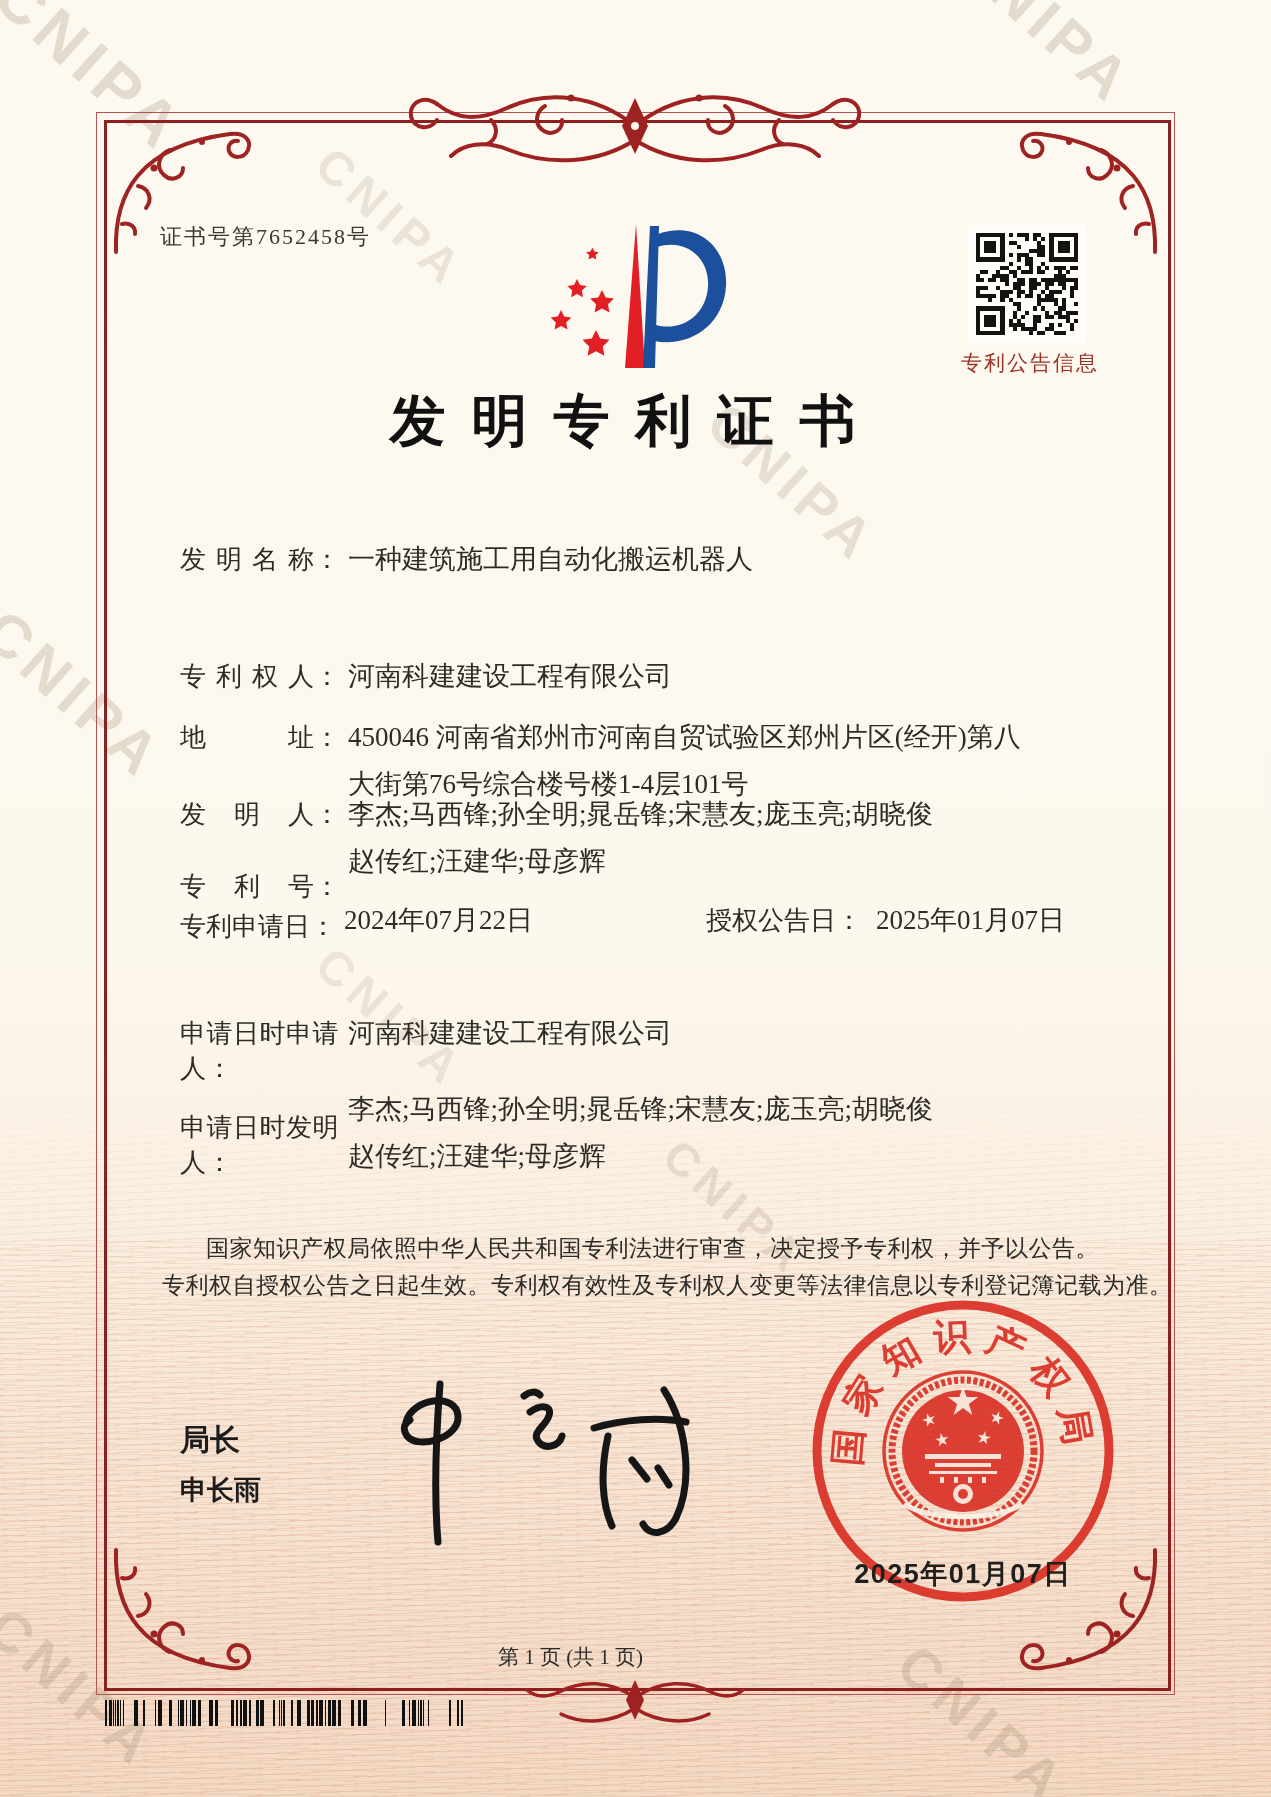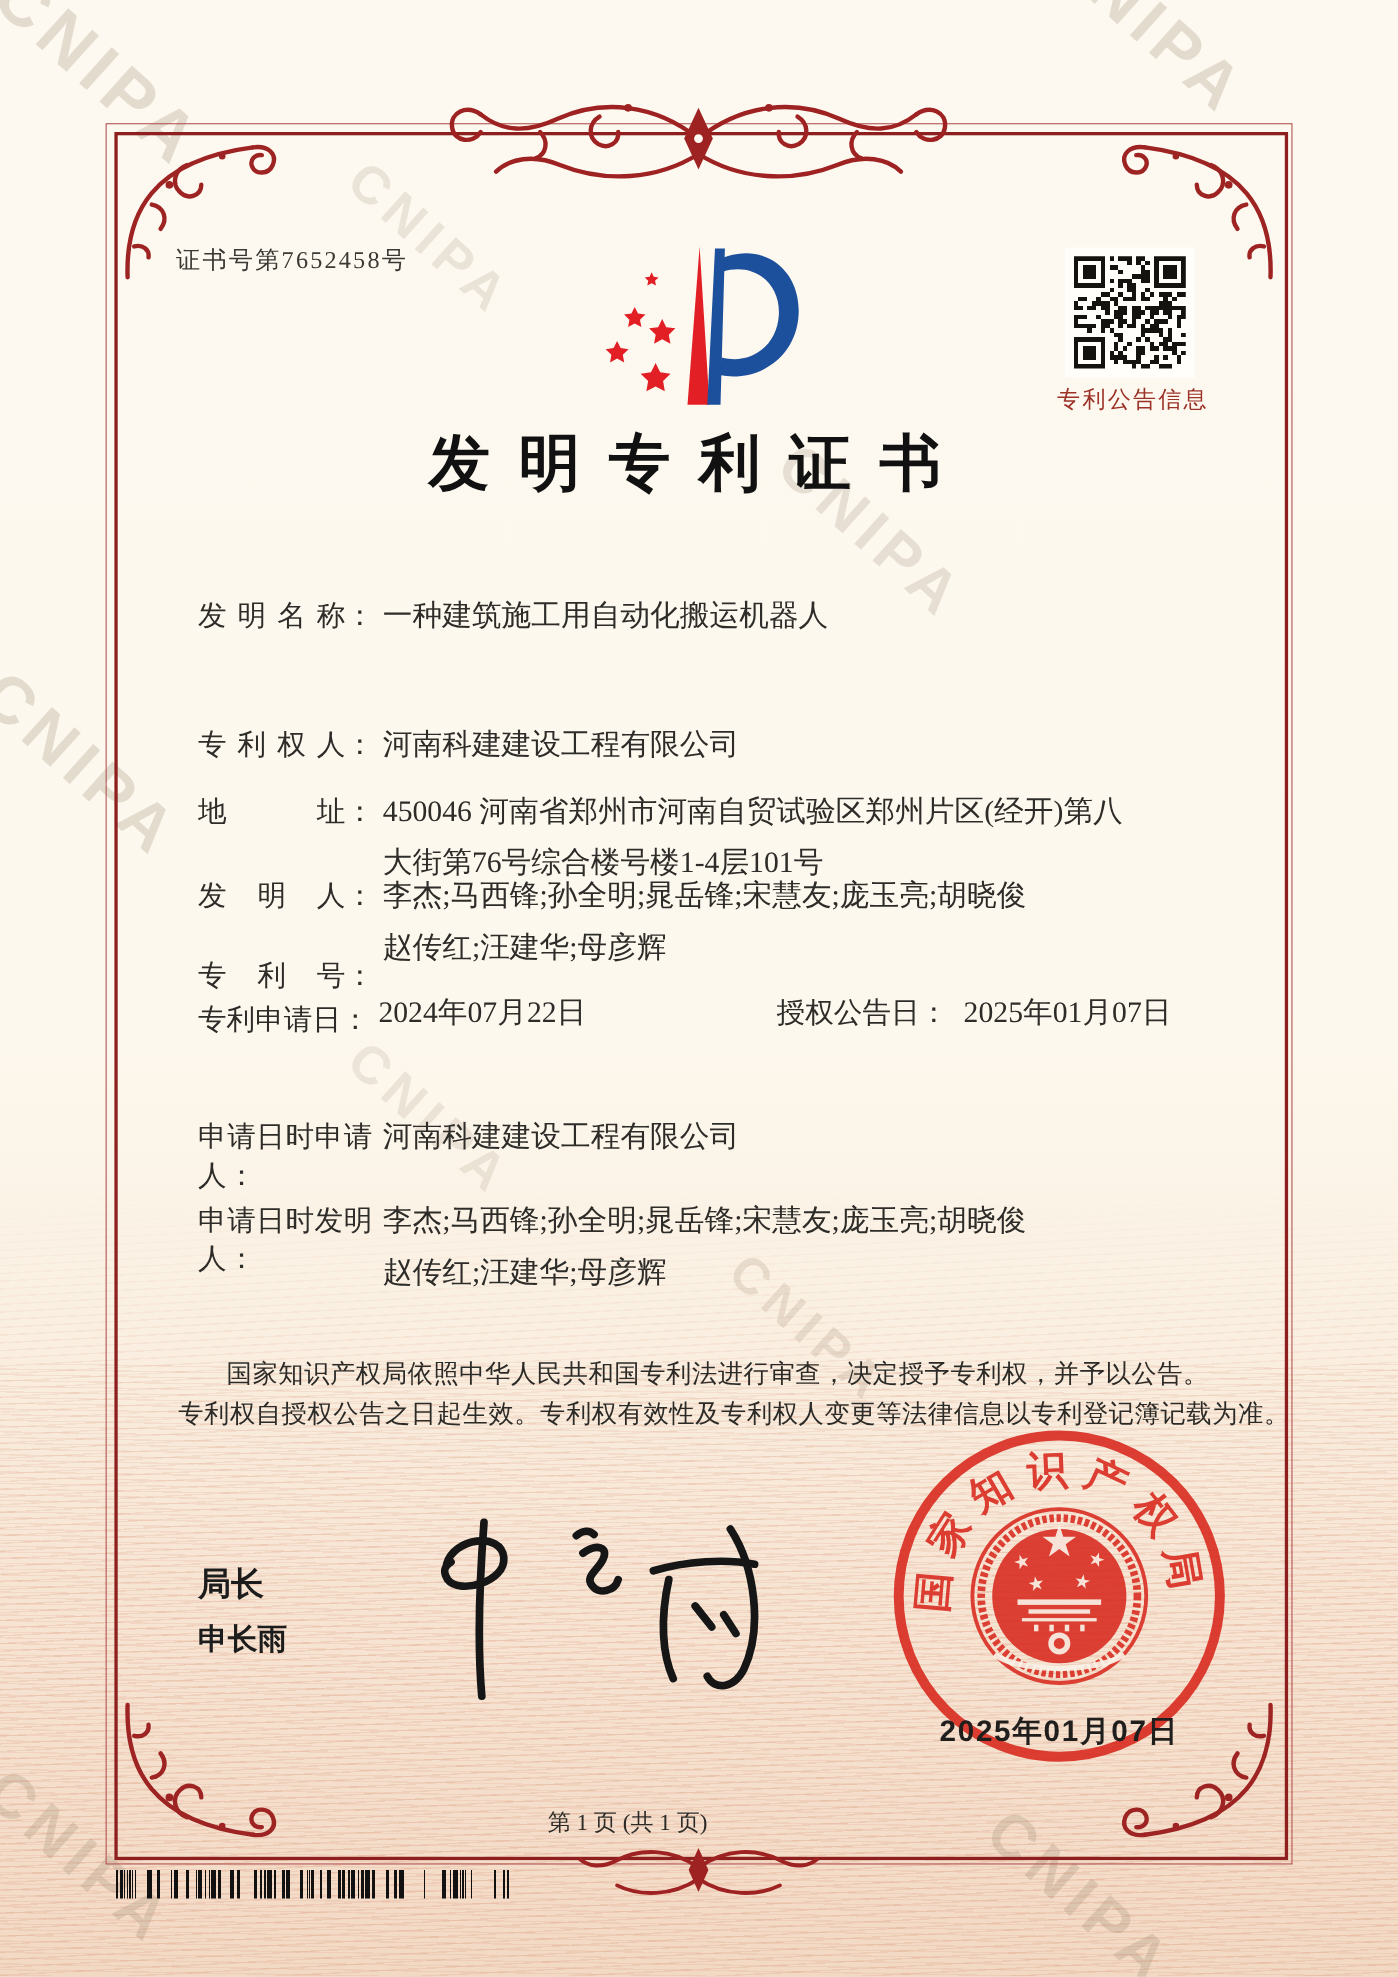--- a/index.html
+++ b/index.html
@@ -237,21 +237,21 @@
         <span class="lbl-n">授权公告日：</span>
         <span class="val">2025年01月07日</span>
       </span>
     </div>
 
     <div class="row" style="top:1010px;">
       <span class="lbl-sm">申请日时申请人：</span>
       <span class="val">河南科建建设工程有限公司</span>
     </div>
 
-    <div class="row" style="top:1086px;">
+    <div class="row" style="top:1086px;align-items:flex-end;">
       <span class="lbl-sm">申请日时发明人：</span>
       <span class="val"><span>李杰;马西锋;孙全明;晁岳锋;宋慧友;庞玉亮;胡晓俊</span><span class="l2">赵传红;汪建华;母彦辉</span></span>
     </div>
 
     <div class="legal">
       <div class="l1">国家知识产权局依照中华人民共和国专利法进行审查，决定授予专利权，并予以公告。</div>
       <div class="l2">专利权自授权公告之日起生效。专利权有效性及专利权人变更等法律信息以专利登记簿记载为准。</div>
     </div>
 
     <div class="sig-title">局长</div>

